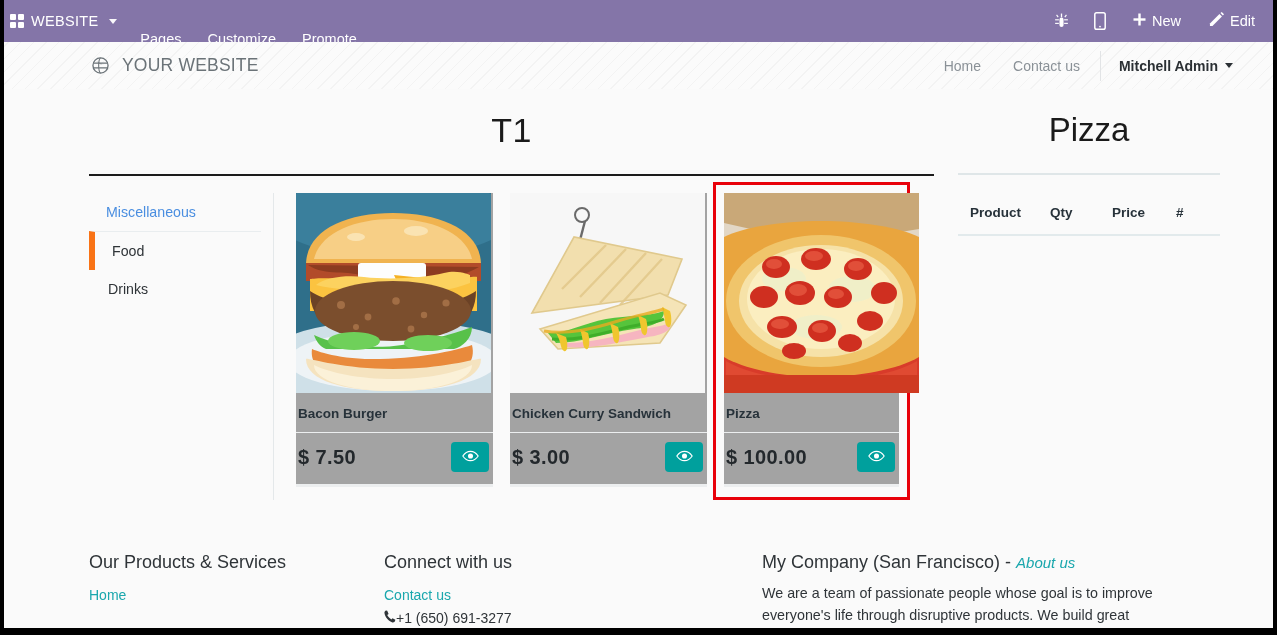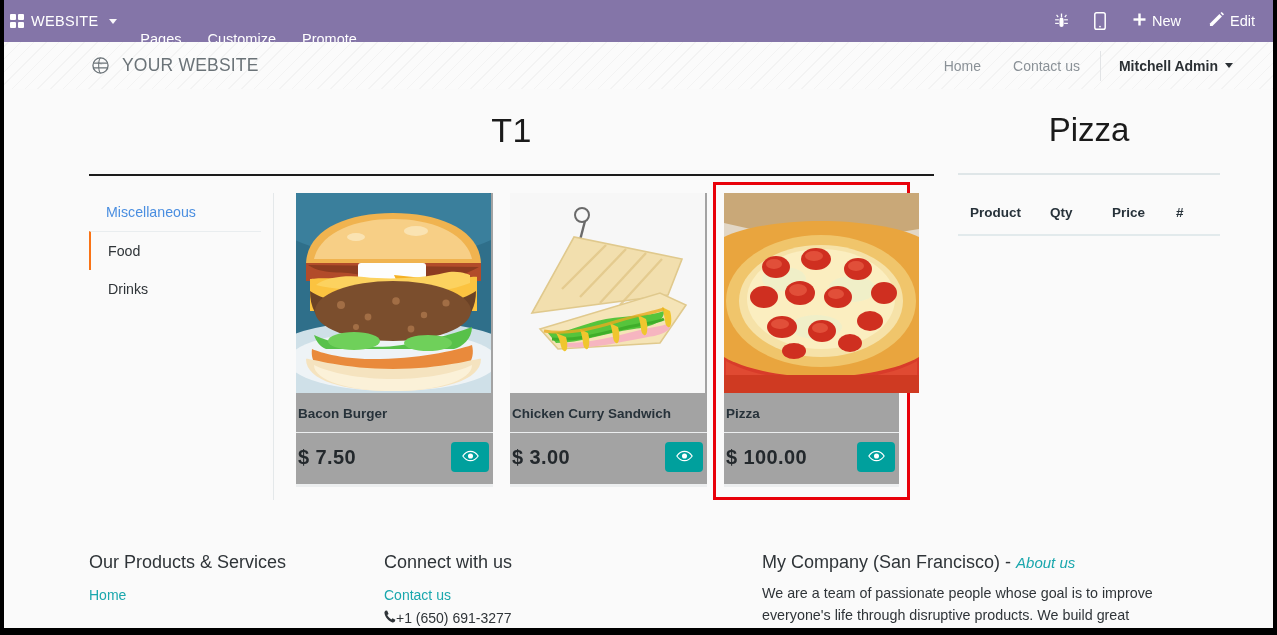--- a/index.html
+++ b/index.html
@@ -62,21 +62,21 @@
   .page-title { font-size: 34px; color: #1a1a1a; font-weight: 400; text-align: center; padding: 22px 0 24px 0; letter-spacing: .3px;}
   .cart-title { font-size: 33px; color: #1a1a1a; font-weight: 400; text-align: center; padding: 22px 0 24px 0; }
   .rule-dark { border-bottom: 2px solid #1b1b1b; }
   .rule-light { border-bottom: 2px solid #dfe6e8; }
 
   
   .content-row { display: flex; padding-top: 17px; }
   .cats { width: 185px; border-right: 1px solid #e4e8ea; padding-right: 12px; }
   .cat { font-size: 14.2px; padding: 11px 0 11px 17px; color: #2f3438; }
   .cat.active { color: #4a8ee0; }
-  .cat.sub { border-top: 1px solid #e9edef; border-left: 2px solid #f97316; }
+  .cat.sub { border-top: 1px solid #e9edef; border-left: 6px solid #f97316; }
   .cat.sub2 { border-left: 2px solid transparent; }
 
   
   .products { display: flex; gap: 17px; padding-left: 22px; flex: 1; }
   .pcard { width: 197px; position: relative; }
   .pcard .inner { background:#a3a3a3; border-bottom: 3px solid #eceeef; }
   .pcard.sel { border: 3px solid #e8000a; padding: 8px 8px 10px 8px; margin: -11px -11px 0 -11px; }
   .pimg { width: 195px; height: 200px; overflow: hidden; position: relative; }
   .pimg svg, .pimg .ph { width: 100%; height: 100%; display: block; }
   .pname { font-size: 13.5px; font-weight: bold; color: #27323a; padding: 13px 2px 11px 2px; border-bottom: 1px solid #eceeef;}

